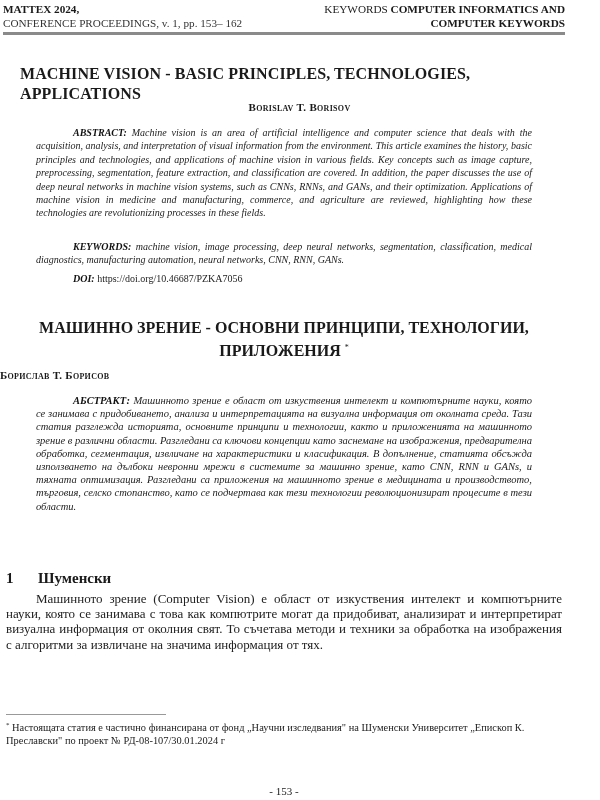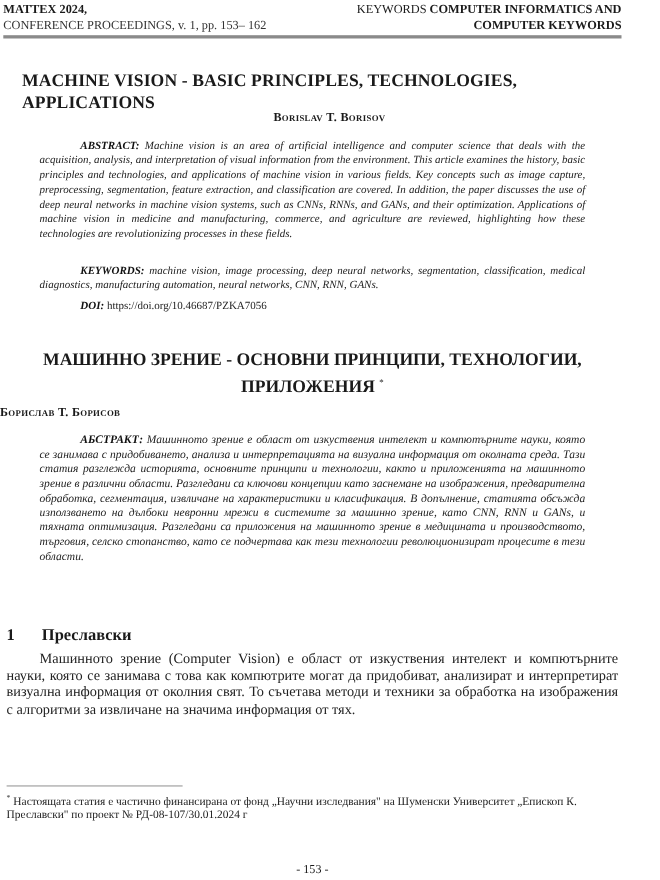--- a/index.html
+++ b/index.html
@@ -83,21 +83,21 @@
   <div class="title-bg">
     <span>МАШИННО ЗРЕНИЕ - ОСНОВНИ ПРИНЦИПИ, ТЕХНОЛОГИИ, ПРИЛОЖЕНИЯ</span> <sup>*</sup>
   </div>
   <div class="author-bg">Борислав Т. Борисов</div>
 
   <div class="abstract-block abs-bg">
     <span class="lead">АБСТРАКТ:</span><span> Машинното зрение е област от изкуствения интелект и компютърните науки, която се занимава с придобиването, анализа и интерпретацията на визуална информация от околната среда. Тази статия разглежда историята, основните принципи и технологии, както и приложенията на машинното зрение в различни области. Разгледани са ключови концепции като заснемане на изображения, предварителна обработка, сегментация, извличане на характеристики и класификация. В допълнение, статията обсъжда използването на дълбоки невронни мрежи в системите за машинно зрение, като CNN, RNN и GANs, и тяхната оптимизация. Разгледани са приложения на машинното зрение в медицината и производството, търговия, селско стопанство, като се подчертава как тези технологии революционизират процесите в тези области.</span>
   </div>
 
   <div class="section-head">
-    <span class="num">1</span><span>Преславски</span>
+    <span class="num">1</span><span>Шуменски</span>
   </div>
 
   <div class="body-text p1">Машинното зрение (Computer Vision) е област от изкуствения интелект и компютърните науки, която се занимава с това как компютрите могат да придобиват, анализират и интерпретират визуална информация от околния свят. То съчетава методи и техники за обработка на изображения с алгоритми за извличане на значима информация от тях.</div>
 
   <div class="fn-rule"></div>
   <div class="footnote">
     <sup>*</sup><span> Настоящата статия е частично финансирана от фонд „Научни изследвания" на Шуменски Университет „Епископ К. Преславски" по проект № РД-08-107/30.01.2024 г</span>
   </div>
 
   <div class="page-number">- 153 -</div>

